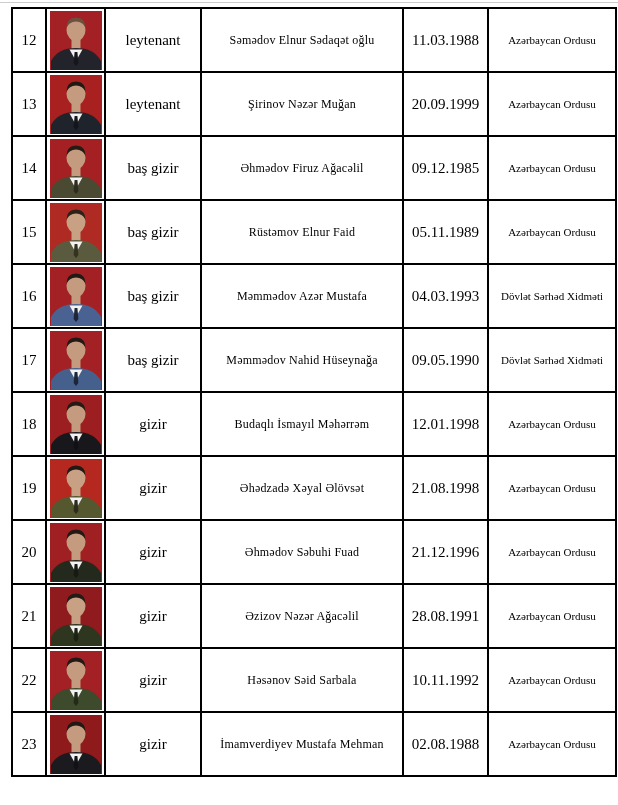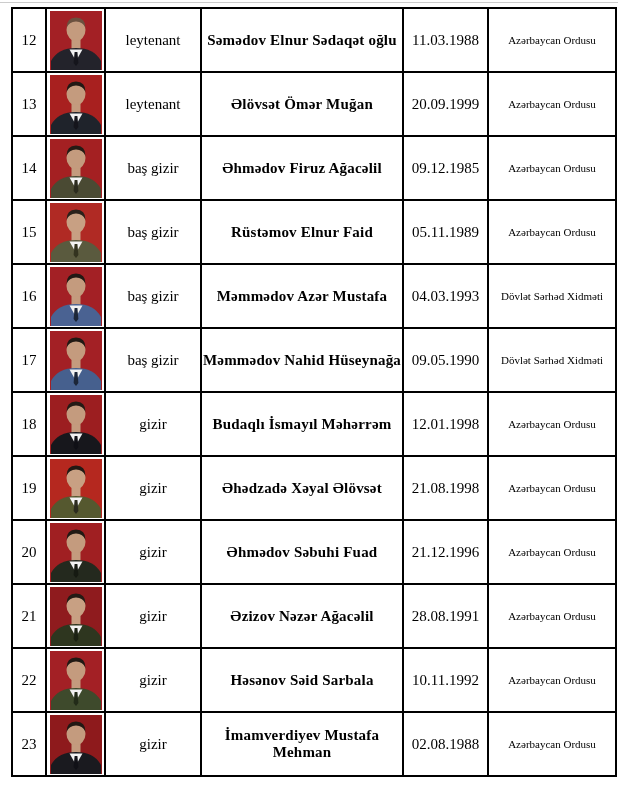--- a/index.html
+++ b/index.html
@@ -34,21 +34,21 @@
     border: 2px solid #000000;
     text-align: center;
     vertical-align: middle;
     padding: 0;
     overflow: hidden;
   }
   .doc-table tr { height: 64px; }
   .c-num   { width: 32px;  font-size: 15px; }
   .c-photo { width: 57px;  }
   .c-rank  { width: 94px;  font-size: 15px; border-radius: 7px; }
-  .c-name  { width: 200px; font-size: 15px; letter-spacing: 0.2px; font-weight: bold; }
+  .c-name  { width: 200px; font-size: 12px; letter-spacing: 0.2px; }
   .c-date  { width: 83px;  font-size: 15px; }
   .c-branch{ width: 126px; font-size: 11px; margin-top: 28px; }
   .photo-svg {
     display: block;
     margin: 1px auto 0 auto;
     width: 52px;
     height: 59px;
   }
 </style>
 </head>
@@ -98,21 +98,21 @@
         <polygon points="19.5,38.5 32.5,38.5 26,50" fill="#f2f2f2"></polygon>
         <polygon points="24.6,41 27.4,41 28.4,52 26,55 23.6,52" fill="#15151c"></polygon>
         <ellipse cx="26" cy="19" rx="9.5" ry="11" fill="#c49b7e"></ellipse>
         <path d="M16.5,17 Q16.5,6.5 26,6.5 Q35.5,6.5 35.5,17 Q33,10.5 26,10.5 Q19,10.5 16.5,17 Z" fill="#211914"></path>
       </svg>
     </td>
     <td class="c-rank">
       <span>leytenant</span>
     </td>
     <td class="c-name">
-      <span>Əlövsət Ömər Muğan</span>
+      <span>Şirinov Nəzər Muğan</span>
     </td>
     <td class="c-date">
       <span>20.09.1999</span>
     </td>
     <td class="c-branch">
       <span>Azərbaycan Ordusu</span>
     </td>
   </tr>
       <tr>
     <td class="c-num">

